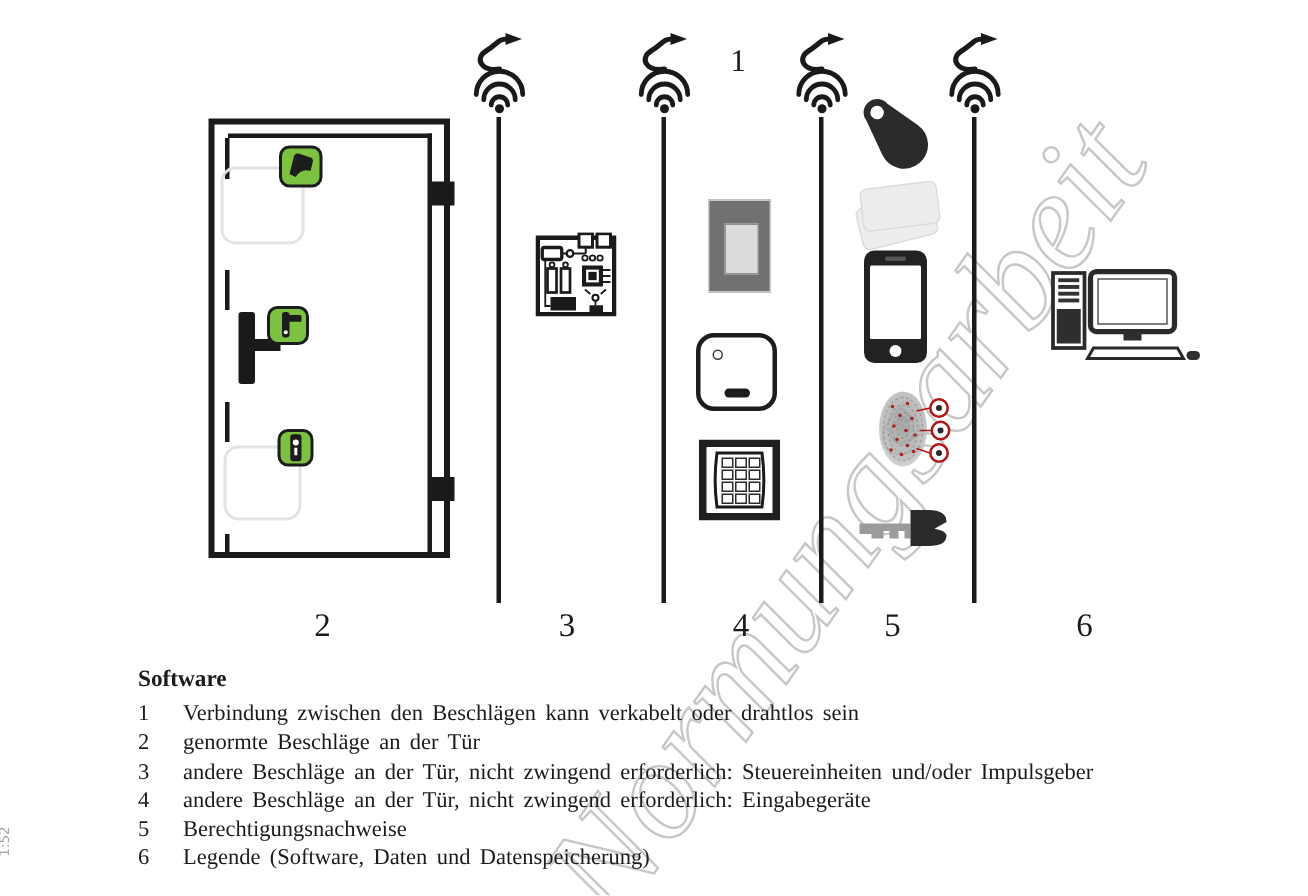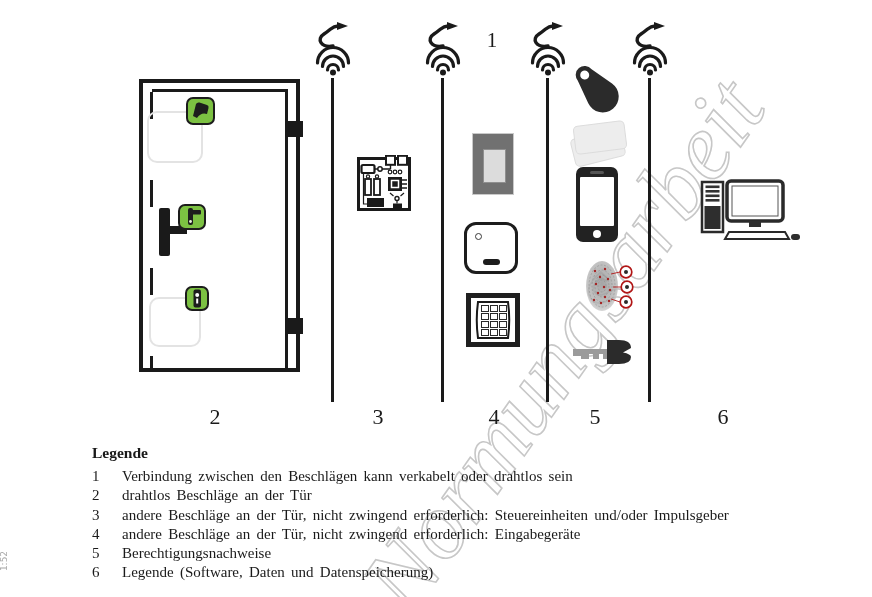--- a/index.html
+++ b/index.html
@@ -279,28 +279,28 @@
     </div>
 
     <div class="abs num" style="left:206px;top:404px;width:18px;">2</div>
     <div class="abs num" style="left:369px;top:404px;width:18px;">3</div>
     <div class="abs num" style="left:485px;top:404px;width:18px;">4</div>
     <div class="abs num" style="left:586px;top:404px;width:18px;">5</div>
     <div class="abs num" style="left:714px;top:404px;width:18px;">6</div>
   </div>
 
   <div class="legend">
-    <p class="legend-title">Legende</p>
+    <p class="legend-title">Software</p>
     <div class="legend-row">
       <span class="ln">1</span>
       <span class="lt">Verbindung zwischen den Beschlägen kann verkabelt oder drahtlos sein</span>
     </div>
     <div class="legend-row">
       <span class="ln">2</span>
-      <span class="lt">drahtlos Beschläge an der Tür</span>
+      <span class="lt">genormte Beschläge an der Tür</span>
     </div>
     <div class="legend-row">
       <span class="ln">3</span>
       <span class="lt">andere Beschläge an der Tür, nicht zwingend erforderlich: Steuereinheiten  und/oder Impulsgeber</span>
     </div>
     <div class="legend-row">
       <span class="ln">4</span>
       <span class="lt">andere Beschläge an der Tür, nicht zwingend erforderlich: Eingabegeräte</span>
     </div>
     <div class="legend-row">

